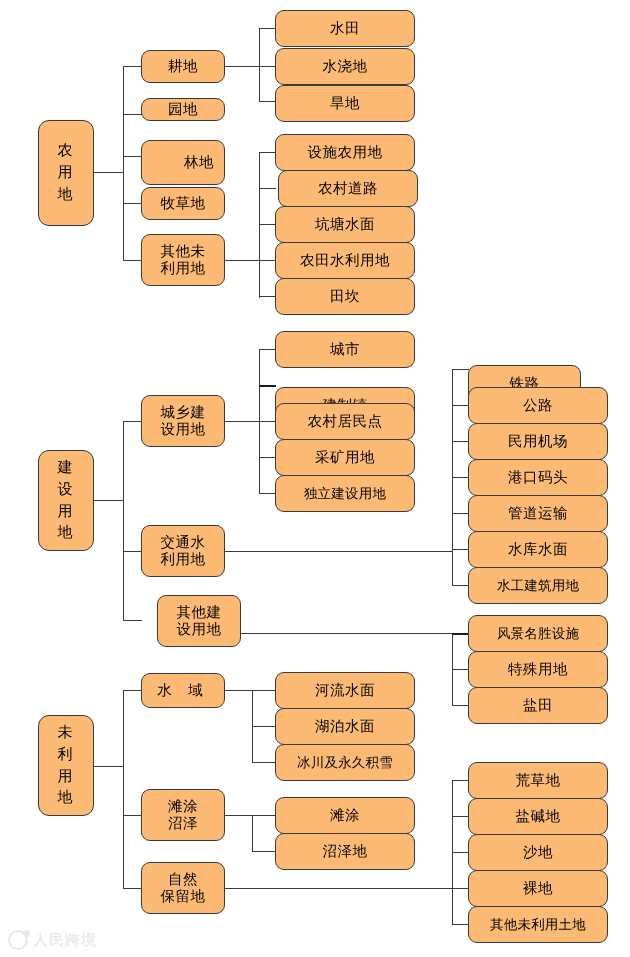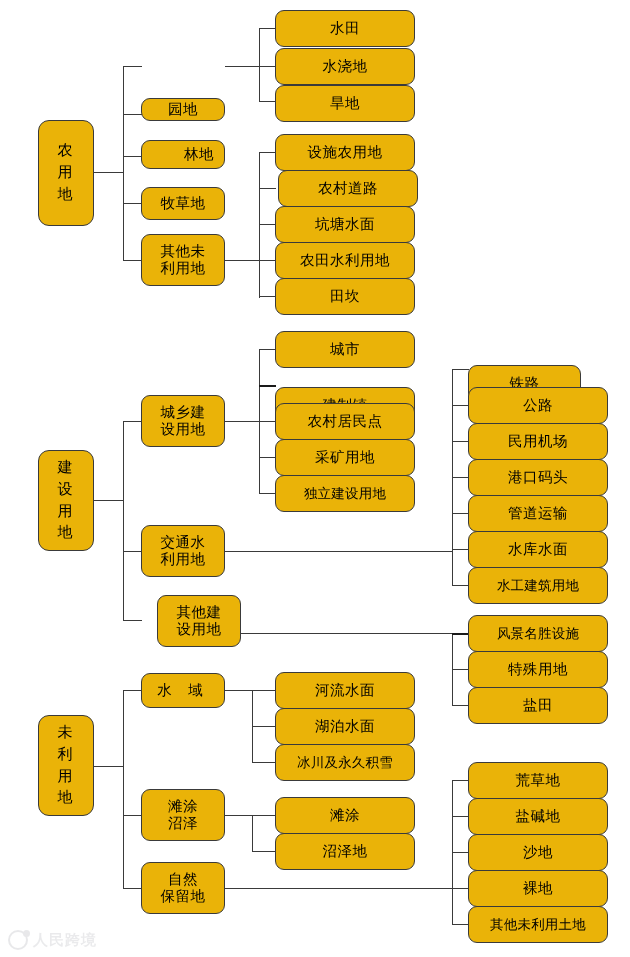--- a/index.html
+++ b/index.html
@@ -13,21 +13,21 @@
     width:630px;
     height:957px;
     background:#ffffff;
     overflow:hidden;
   }
   .node{
     position:absolute;
     box-sizing:border-box;
     border:1.4px solid #3a3a3a;
     border-radius:9px;
-    background:#eab308;
+    background:#fdba74;
     display:flex;
     align-items:center;
     justify-content:center;
     text-align:center;
     line-height:1.18;
     font-size:14.5px;
     color:#000;
     letter-spacing:0.5px;
     white-space:pre-line;
     z-index:5;
@@ -83,22 +83,23 @@
 
   <div class="line h" style="left:94px;top:172px;width:30px;"></div>
   <div class="line v" style="left:123px;top:66px;height:195px;"></div>
 
   <div class="line h" style="left:123px;top:66px;width:19px;"></div>
   <div class="line h" style="left:123px;top:114px;width:19px;"></div>
   <div class="line h" style="left:123px;top:156px;width:19px;"></div>
   <div class="line h" style="left:123px;top:203px;width:19px;"></div>
   <div class="line h" style="left:123px;top:260px;width:19px;"></div>
 
+  <div class="node" style="left:141px;top:50px;width:84px;height:33px;">耕地</div>
   <div class="node" style="left:141px;top:98px;width:84px;height:23px;">园地</div>
-  <div class="node" style="left:141px;top:140px;width:84px;height:29px;padding-left:32px;">林地</div>
+  <div class="node" style="left:141px;top:140px;width:84px;height:45px;padding-left:32px;">林地</div>
   <div class="node" style="left:141px;top:187px;width:84px;height:33px;">牧草地</div>
   <div class="node" style="left:141px;top:234px;width:84px;height:52px;">其他未
 利用地</div>
 
   <div class="line h" style="left:225px;top:66px;width:35px;"></div>
   <div class="line v" style="left:259px;top:28px;height:74px;"></div>
   <div class="line h" style="left:259px;top:28px;width:17px;"></div>
   <div class="line h" style="left:259px;top:66px;width:17px;"></div>
   <div class="line h" style="left:259px;top:101px;width:17px;"></div>
 

